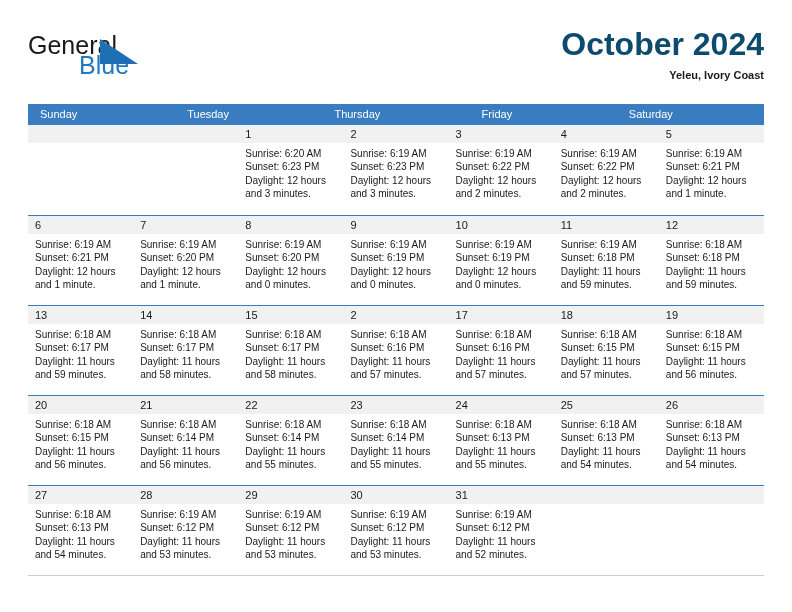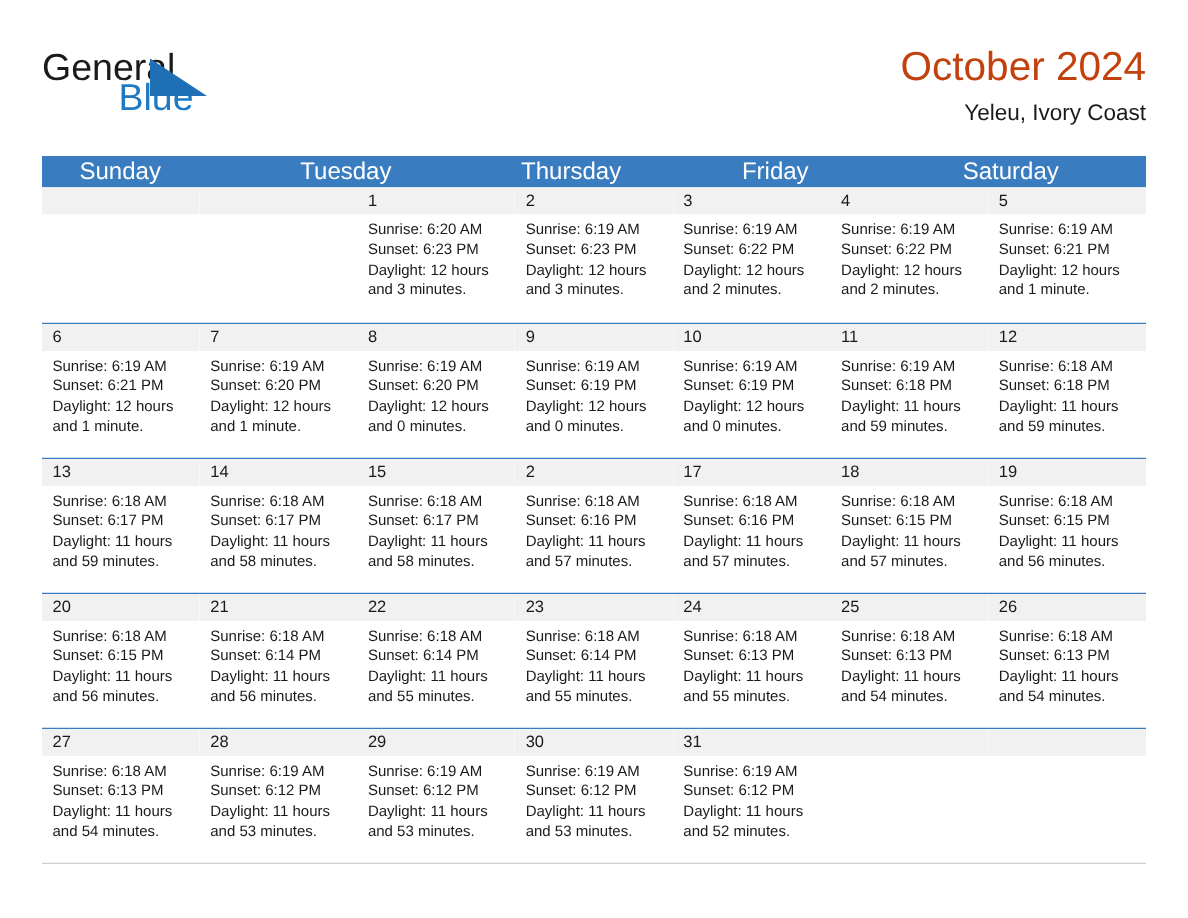--- a/index.html
+++ b/index.html
@@ -69,32 +69,32 @@
     height: 25px;
   }
 
   .title-block {
     position: absolute;
     right: 0;
     top: 0;
     text-align: right;
   }
   .cal-title {
-    font-size: 27px;
+    font-size: 32px;
     line-height: 33px;
-    color: #c2410c;
-    font-weight: 400;
+    color: #0c4a6e;
+    font-weight: 700;
     white-space: nowrap;
   }
   .cal-subtitle {
     margin-top: 5px;
-    font-size: 15px;
+    font-size: 11px;
     line-height: 19px;
     color: #1a1a1a;
-    font-weight: 400;
+    font-weight: 700;
     white-space: nowrap;
   }
 
   
   .calendar {
     position: absolute;
     left: 28px;
     top: 104px;
     width: 736px;
   }
@@ -102,23 +102,23 @@
   .weekday-header {
     display: flex;
     width: 100%;
     height: 21px;
     background: #3a7cc0;
   }
   .weekday-cell {
     flex: 1 1 0;
     min-width: 0;
     color: #ffffff;
-    font-size: 16px;
+    font-size: 11px;
     line-height: 21px;
-    padding-left: 25px;
+    padding-left: 12px;
     box-sizing: border-box;
     white-space: nowrap;
     overflow: hidden;
   }
 
   .week-row {
     display: flex;
     width: 100%;
     height: 90px;
     border-top: 1px solid #3a7cc0;

